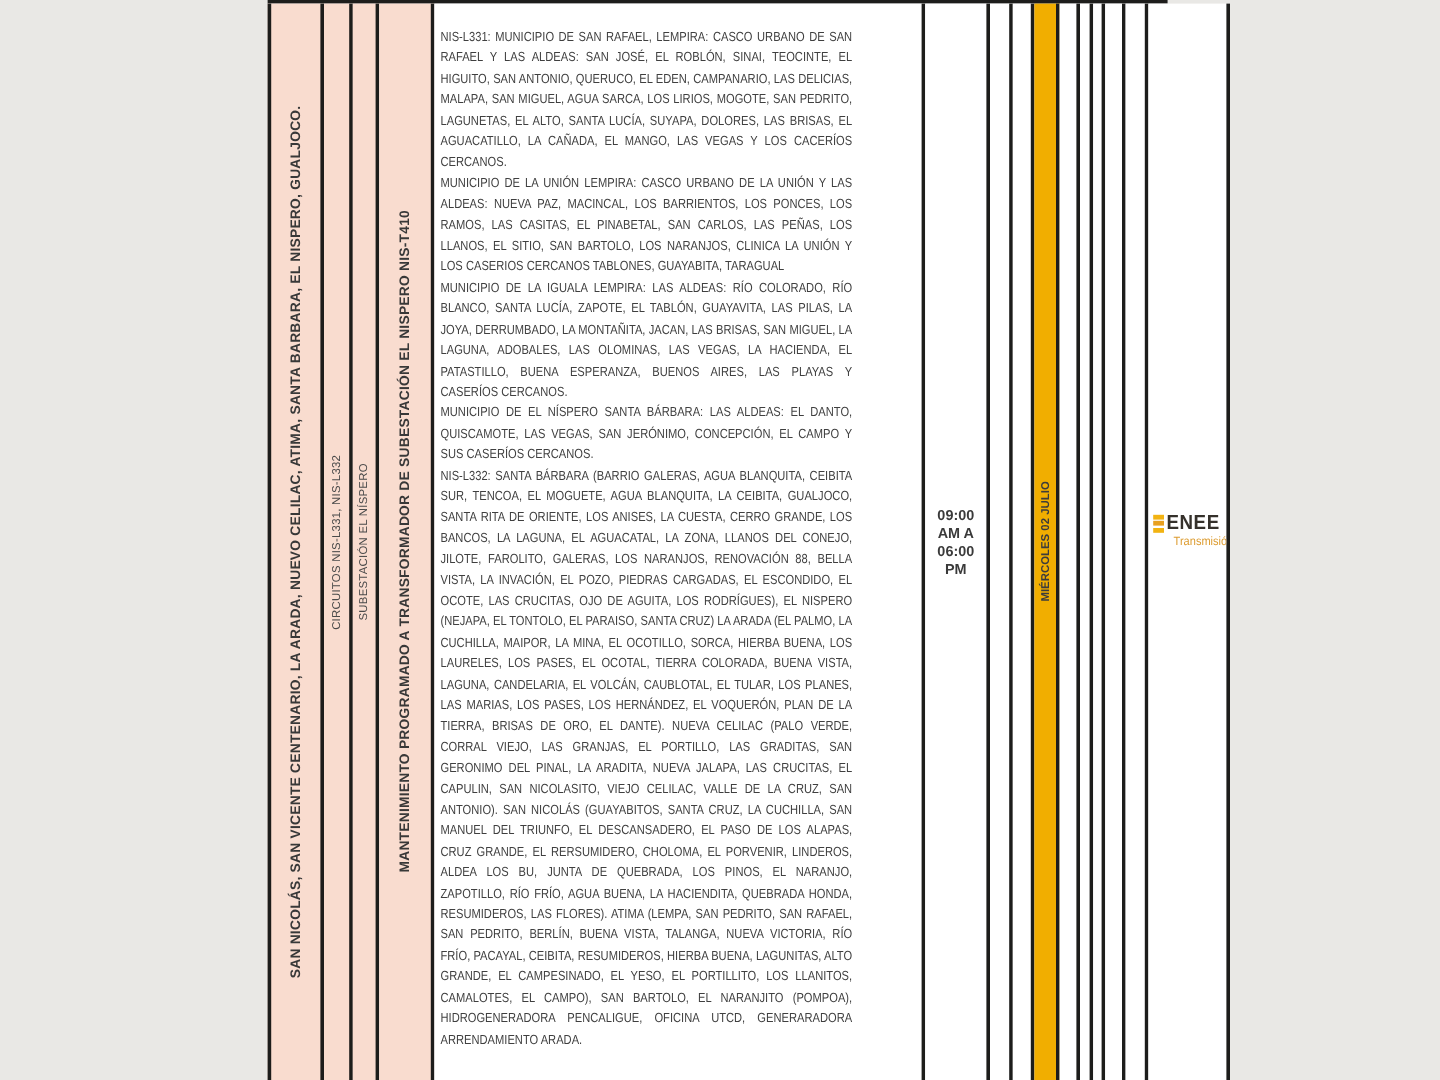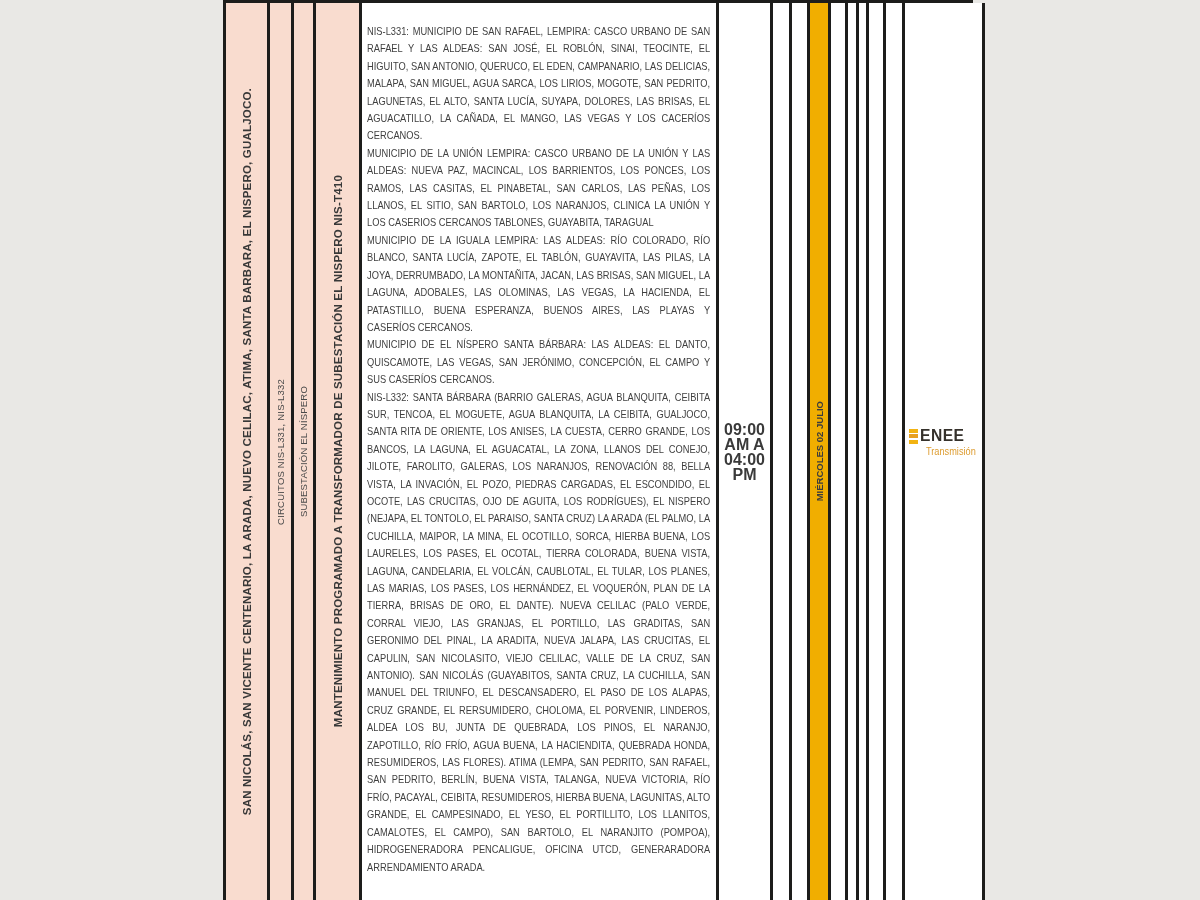--- a/index.html
+++ b/index.html
@@ -55,21 +55,21 @@
     padding:20px 6px 0 6px;
     font-size:11px;
     line-height:17.4px;
     letter-spacing:0px;
     color:#3f3f3f;
     text-align:justify;
   }
   .detail-inner p{margin:0;}
 
   .time-block{
-    font-size:16px;
+    font-size:12px;
     font-weight:bold;
     line-height:15px;
     color:#3a3a3a;
     text-align:center;
   }
 
   .col-logo{display:block;}
   .logo-wrap{
     position:absolute;
     top:423px; left:4px;
@@ -111,51 +111,51 @@
   </div>
 
   <div class="col peach" style="width:22px">
     <div class="vtext vt-substation">SUBESTACIÓN EL NÍSPERO</div>
   </div>
 
   <div class="col peach" style="width:46px">
     <div class="vtext vt-work">MANTENIMIENTO PROGRAMADO A TRANSFORMADOR DE SUBESTACIÓN EL NISPERO NIS-T410</div>
   </div>
 
-  <div class="col col-detail" style="width:357px">
+  <div class="col col-detail" style="width:409px">
     <div class="detail-inner">
       <p>NIS-L331: MUNICIPIO DE SAN RAFAEL, LEMPIRA: CASCO URBANO DE SAN RAFAEL Y LAS ALDEAS: SAN JOSÉ, EL ROBLÓN, SINAI, TEOCINTE, EL HIGUITO, SAN ANTONIO, QUERUCO, EL EDEN, CAMPANARIO, LAS DELICIAS, MALAPA, SAN MIGUEL, AGUA SARCA, LOS LIRIOS, MOGOTE, SAN PEDRITO, LAGUNETAS, EL ALTO, SANTA LUCÍA, SUYAPA, DOLORES, LAS BRISAS, EL AGUACATILLO, LA CAÑADA, EL MANGO, LAS VEGAS Y LOS CACERÍOS CERCANOS.</p>
       <p>MUNICIPIO DE LA UNIÓN LEMPIRA: CASCO URBANO DE LA UNIÓN Y LAS ALDEAS: NUEVA PAZ, MACINCAL, LOS BARRIENTOS, LOS PONCES, LOS RAMOS, LAS CASITAS, EL PINABETAL, SAN CARLOS, LAS PEÑAS, LOS LLANOS, EL SITIO, SAN BARTOLO, LOS NARANJOS, CLINICA LA UNIÓN Y LOS CASERIOS CERCANOS TABLONES, GUAYABITA, TARAGUAL</p>
       <p>MUNICIPIO DE LA IGUALA LEMPIRA: LAS ALDEAS: RÍO COLORADO, RÍO BLANCO, SANTA LUCÍA, ZAPOTE, EL TABLÓN, GUAYAVITA, LAS PILAS, LA JOYA, DERRUMBADO, LA MONTAÑITA, JACAN, LAS BRISAS, SAN MIGUEL, LA LAGUNA, ADOBALES, LAS OLOMINAS, LAS VEGAS, LA HACIENDA, EL PATASTILLO, BUENA ESPERANZA, BUENOS AIRES, LAS PLAYAS Y CASERÍOS CERCANOS.</p>
       <p>MUNICIPIO DE EL NÍSPERO SANTA BÁRBARA: LAS ALDEAS: EL DANTO, QUISCAMOTE, LAS VEGAS, SAN JERÓNIMO, CONCEPCIÓN, EL CAMPO Y SUS CASERÍOS CERCANOS.</p>
       <p>NIS-L332: SANTA BÁRBARA (BARRIO GALERAS, AGUA BLANQUITA, CEIBITA SUR, TENCOA, EL MOGUETE, AGUA BLANQUITA, LA CEIBITA, GUALJOCO, SANTA RITA DE ORIENTE, LOS ANISES, LA CUESTA, CERRO GRANDE, LOS BANCOS, LA LAGUNA, EL AGUACATAL, LA ZONA, LLANOS DEL CONEJO, JILOTE, FAROLITO, GALERAS, LOS NARANJOS, RENOVACIÓN 88, BELLA VISTA, LA INVACIÓN, EL POZO, PIEDRAS CARGADAS, EL ESCONDIDO, EL OCOTE, LAS CRUCITAS, OJO DE AGUITA, LOS RODRÍGUES), EL NISPERO (NEJAPA, EL TONTOLO, EL PARAISO, SANTA CRUZ) LA ARADA (EL PALMO, LA CUCHILLA, MAIPOR, LA MINA, EL OCOTILLO, SORCA, HIERBA BUENA, LOS LAURELES, LOS PASES, EL OCOTAL, TIERRA COLORADA, BUENA VISTA, LAGUNA, CANDELARIA, EL VOLCÁN, CAUBLOTAL, EL TULAR, LOS PLANES, LAS MARIAS, LOS PASES, LOS HERNÁNDEZ, EL VOQUERÓN, PLAN DE LA TIERRA, BRISAS DE ORO, EL DANTE). NUEVA CELILAC (PALO VERDE, CORRAL VIEJO, LAS GRANJAS, EL PORTILLO, LAS GRADITAS, SAN GERONIMO DEL PINAL, LA ARADITA, NUEVA JALAPA, LAS CRUCITAS, EL CAPULIN, SAN NICOLASITO, VIEJO CELILAC, VALLE DE LA CRUZ, SAN ANTONIO). SAN NICOLÁS (GUAYABITOS, SANTA CRUZ, LA CUCHILLA, SAN MANUEL DEL TRIUNFO, EL DESCANSADERO, EL PASO DE LOS ALAPAS, CRUZ GRANDE, EL RERSUMIDERO, CHOLOMA, EL PORVENIR, LINDEROS, ALDEA LOS BU, JUNTA DE QUEBRADA, LOS PINOS, EL NARANJO, ZAPOTILLO, RÍO FRÍO, AGUA BUENA, LA HACIENDITA, QUEBRADA HONDA, RESUMIDEROS, LAS FLORES). ATIMA (LEMPA, SAN PEDRITO, SAN RAFAEL, SAN PEDRITO, BERLÍN, BUENA VISTA, TALANGA, NUEVA VICTORIA, RÍO FRÍO, PACAYAL, CEIBITA, RESUMIDEROS, HIERBA BUENA, LAGUNITAS, ALTO GRANDE, EL CAMPESINADO, EL YESO, EL PORTILLITO, LOS LLANITOS, CAMALOTES, EL CAMPO), SAN BARTOLO, EL NARANJITO (POMPOA), HIDROGENERADORA PENCALIGUE, OFICINA UTCD, GENERARADORA ARRENDAMIENTO ARADA.</p>
     </div>
   </div>
 
   <div class="col" style="width:54px">
     <div class="time-block">
       <div>09:00 AM A</div>
-      <div>04:00 PM</div>
+      <div>06:00 PM</div>
     </div>
   </div>
 
   <div class="col" style="width:19px"></div>
   <div class="col" style="width:18px"></div>
 
   <div class="col yellow" style="width:21px">
     <div class="vtext vt-date">MIÉRCOLES 02 JULIO</div>
   </div>
 
   <div class="col" style="width:17px"></div>
   <div class="col" style="width:11px"></div>
   <div class="col" style="width:10px"></div>
   <div class="col" style="width:17px"></div>
   <div class="col" style="width:19px"></div>
 
-  <div class="col col-logo" style="width:80px">
+  <div class="col col-logo" style="width:68px">
     <div class="logo-wrap">
       <div class="logo-row">
         <div class="logo-mark">
           <span></span>
             <span></span>
             <span></span>
         </div>
         <div class="logo-word">ENEE</div>
       </div>
       <div class="logo-sub">

